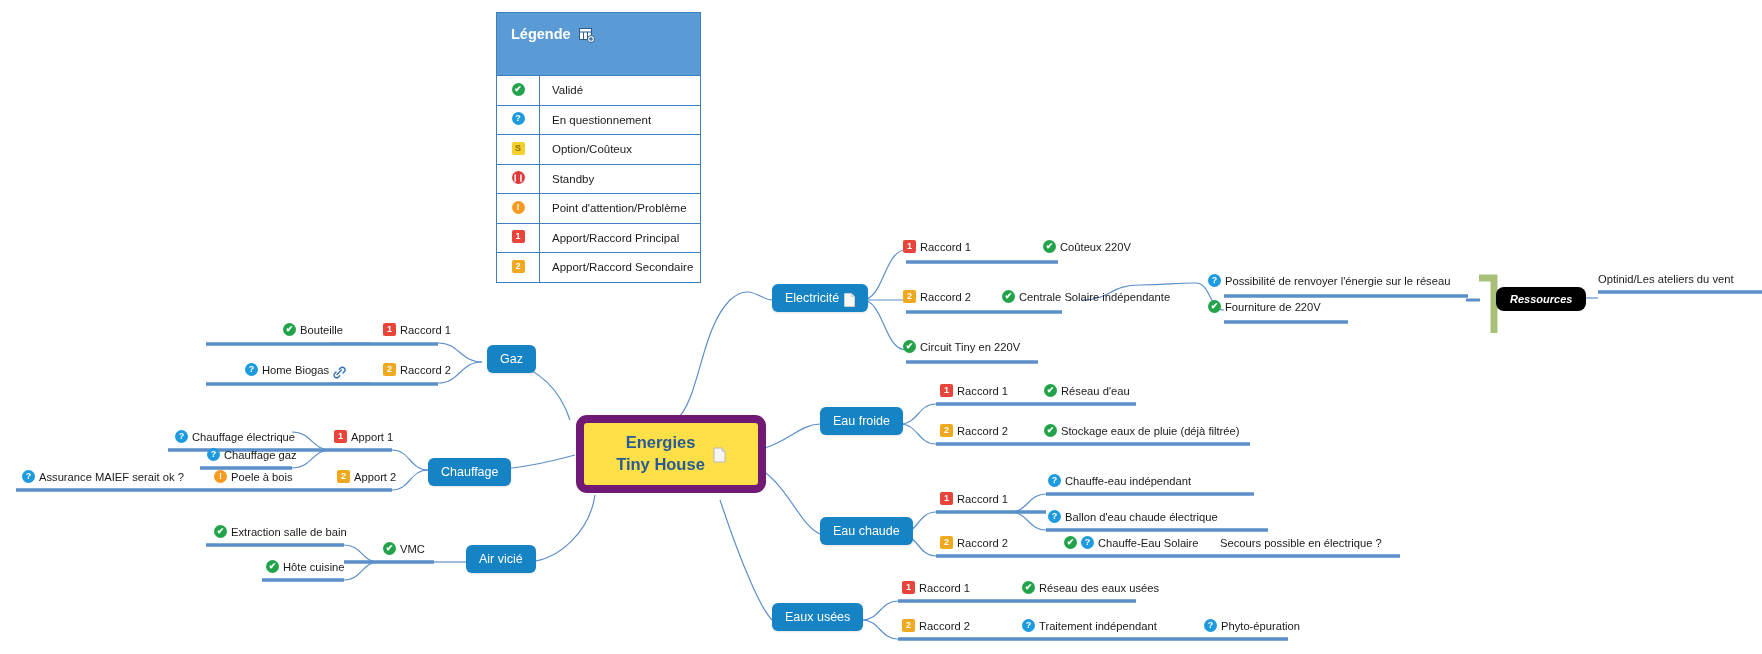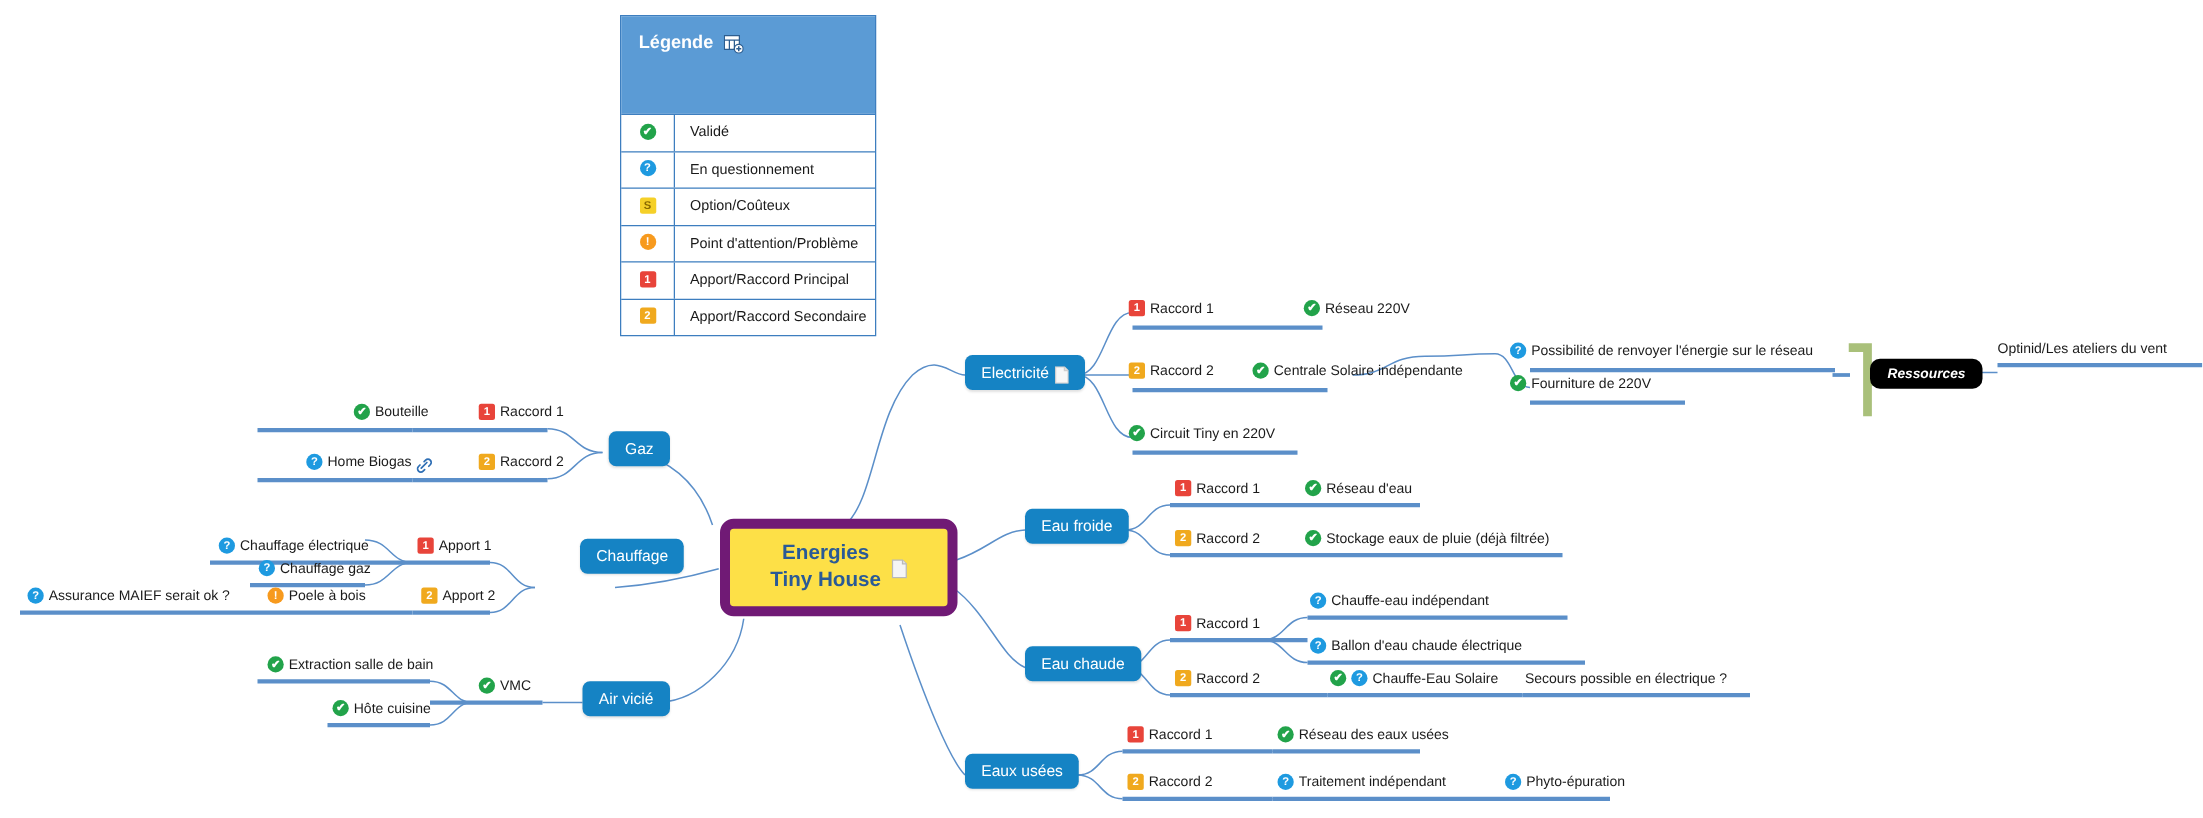--- a/index.html
+++ b/index.html
@@ -29,21 +29,21 @@
     width: 205px;
     border: 1px solid #3d7ebf;
     background: #ffffff;
   }
   .legend-header {
     background: #5b9bd5;
     color: #ffffff;
     font-size: 14.5px;
     font-weight: bold;
     padding: 13px 0 13px 14px;
-    height: 78px;
+    height: 62px;
     display: flex;
     align-items: flex-start;
     gap: 8px;
   }
   .legend-row {
     display: flex;
     border-top: 1px solid #3d7ebf;
     height: 29.5px;
     align-items: center;
   }
@@ -308,20 +308,26 @@
       <div class="legend-label">En questionnement</div>
     </div>
     <div class="legend-row">
       <div class="legend-icon-cell">
         <span class="mk sq mk-s">S</span>
       </div>
       <div class="legend-label">Option/Coûteux</div>
     </div>
     <div class="legend-row">
       <div class="legend-icon-cell">
+        <span class="mk round mk-pause" style="font-size:7px">❙❙</span>
+      </div>
+      <div class="legend-label">Standby</div>
+    </div>
+    <div class="legend-row">
+      <div class="legend-icon-cell">
         <span class="mk round mk-warn">!</span>
       </div>
       <div class="legend-label">Point d'attention/Problème</div>
     </div>
     <div class="legend-row">
       <div class="legend-icon-cell">
         <span class="mk sq mk-1">1</span>
       </div>
       <div class="legend-label">Apport/Raccord Principal</div>
     </div>
@@ -353,21 +359,21 @@
         <path d="M0.5 0.5 h7 l3 3 v10 h-10 z" fill="#f7f7f7" stroke="#cfcfcf" stroke-width="1"></path>
         <path d="M7.5 0.5 v3 h3" fill="#e0e0e0" stroke="#cfcfcf" stroke-width="1"></path>
       </svg>
     </span>
   </div>
 
   <div class="node main-node" style="left:487px; top:345px;">
     <span>Gaz</span>
   </div>
 
-  <div class="node main-node" style="left:428px; top:431px;margin-left:36px;">
+  <div class="node main-node" style="left:428px; top:458px;">
     <span>Chauffage</span>
   </div>
 
   <div class="node main-node" style="left:466px; top:545px;">
     <span>Air vicié</span>
   </div>
 
   <div class="node main-node" style="left:820px; top:407px;">
     <span>Eau froide</span>
   </div>
@@ -383,21 +389,21 @@
   <div class="node res-node" style="left:1496px; top:287px;">
     <span>Ressources</span>
   </div>
 
   <div class="leaf" style="left:903px; top:240px;">
     <span class="mk sq mk-1">1</span>
     <span class="lbl">Raccord 1</span>
   </div>
   <div class="leaf" style="left:1043px; top:240px;">
     <span class="mk round mk-ok">✔</span>
-    <span class="lbl">Réseau 220V</span>
+    <span class="lbl">Coûteux 220V</span>
   </div>
 
   <div class="leaf" style="left:903px; top:290px;">
     <span class="mk sq mk-2">2</span>
     <span class="lbl">Raccord 2</span>
   </div>
   <div class="leaf" style="left:1002px; top:290px;">
     <span class="mk round mk-ok">✔</span>
     <span class="lbl">Centrale Solaire indépendante</span>
   </div>

